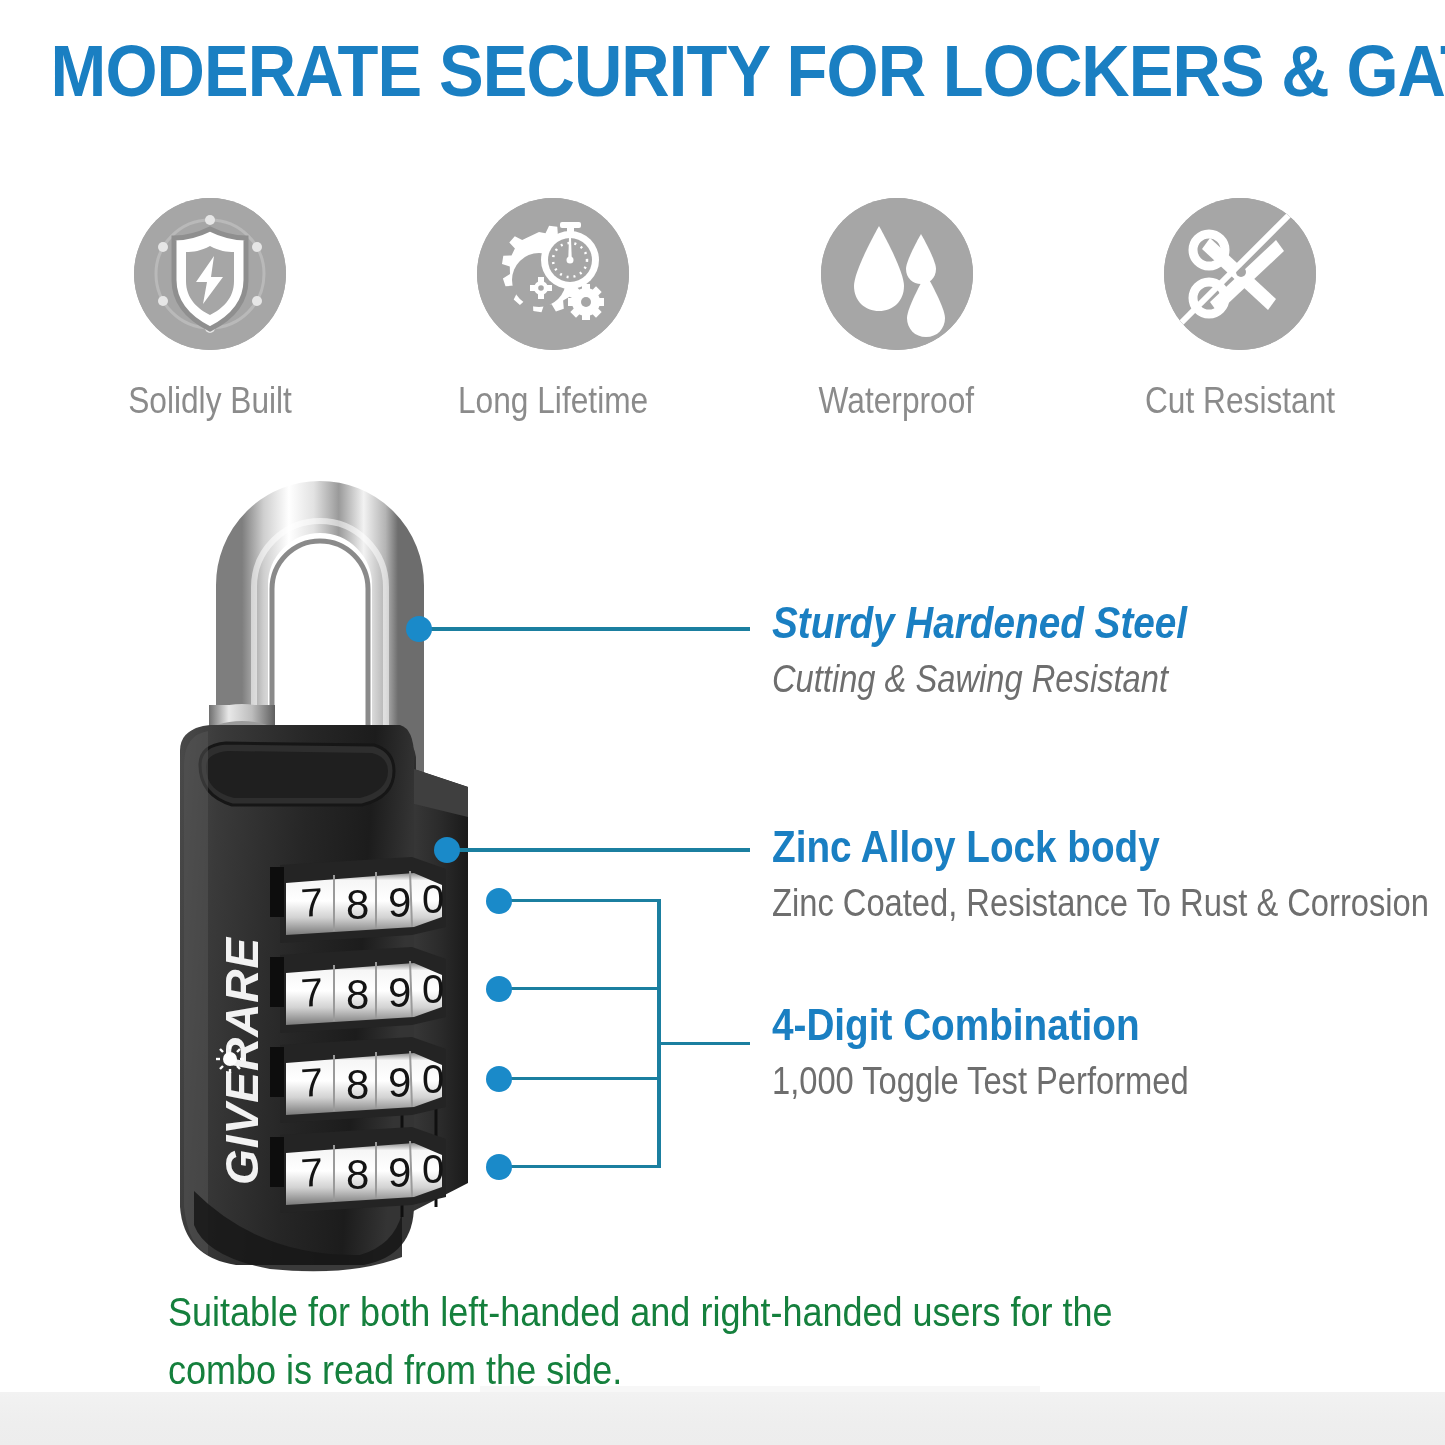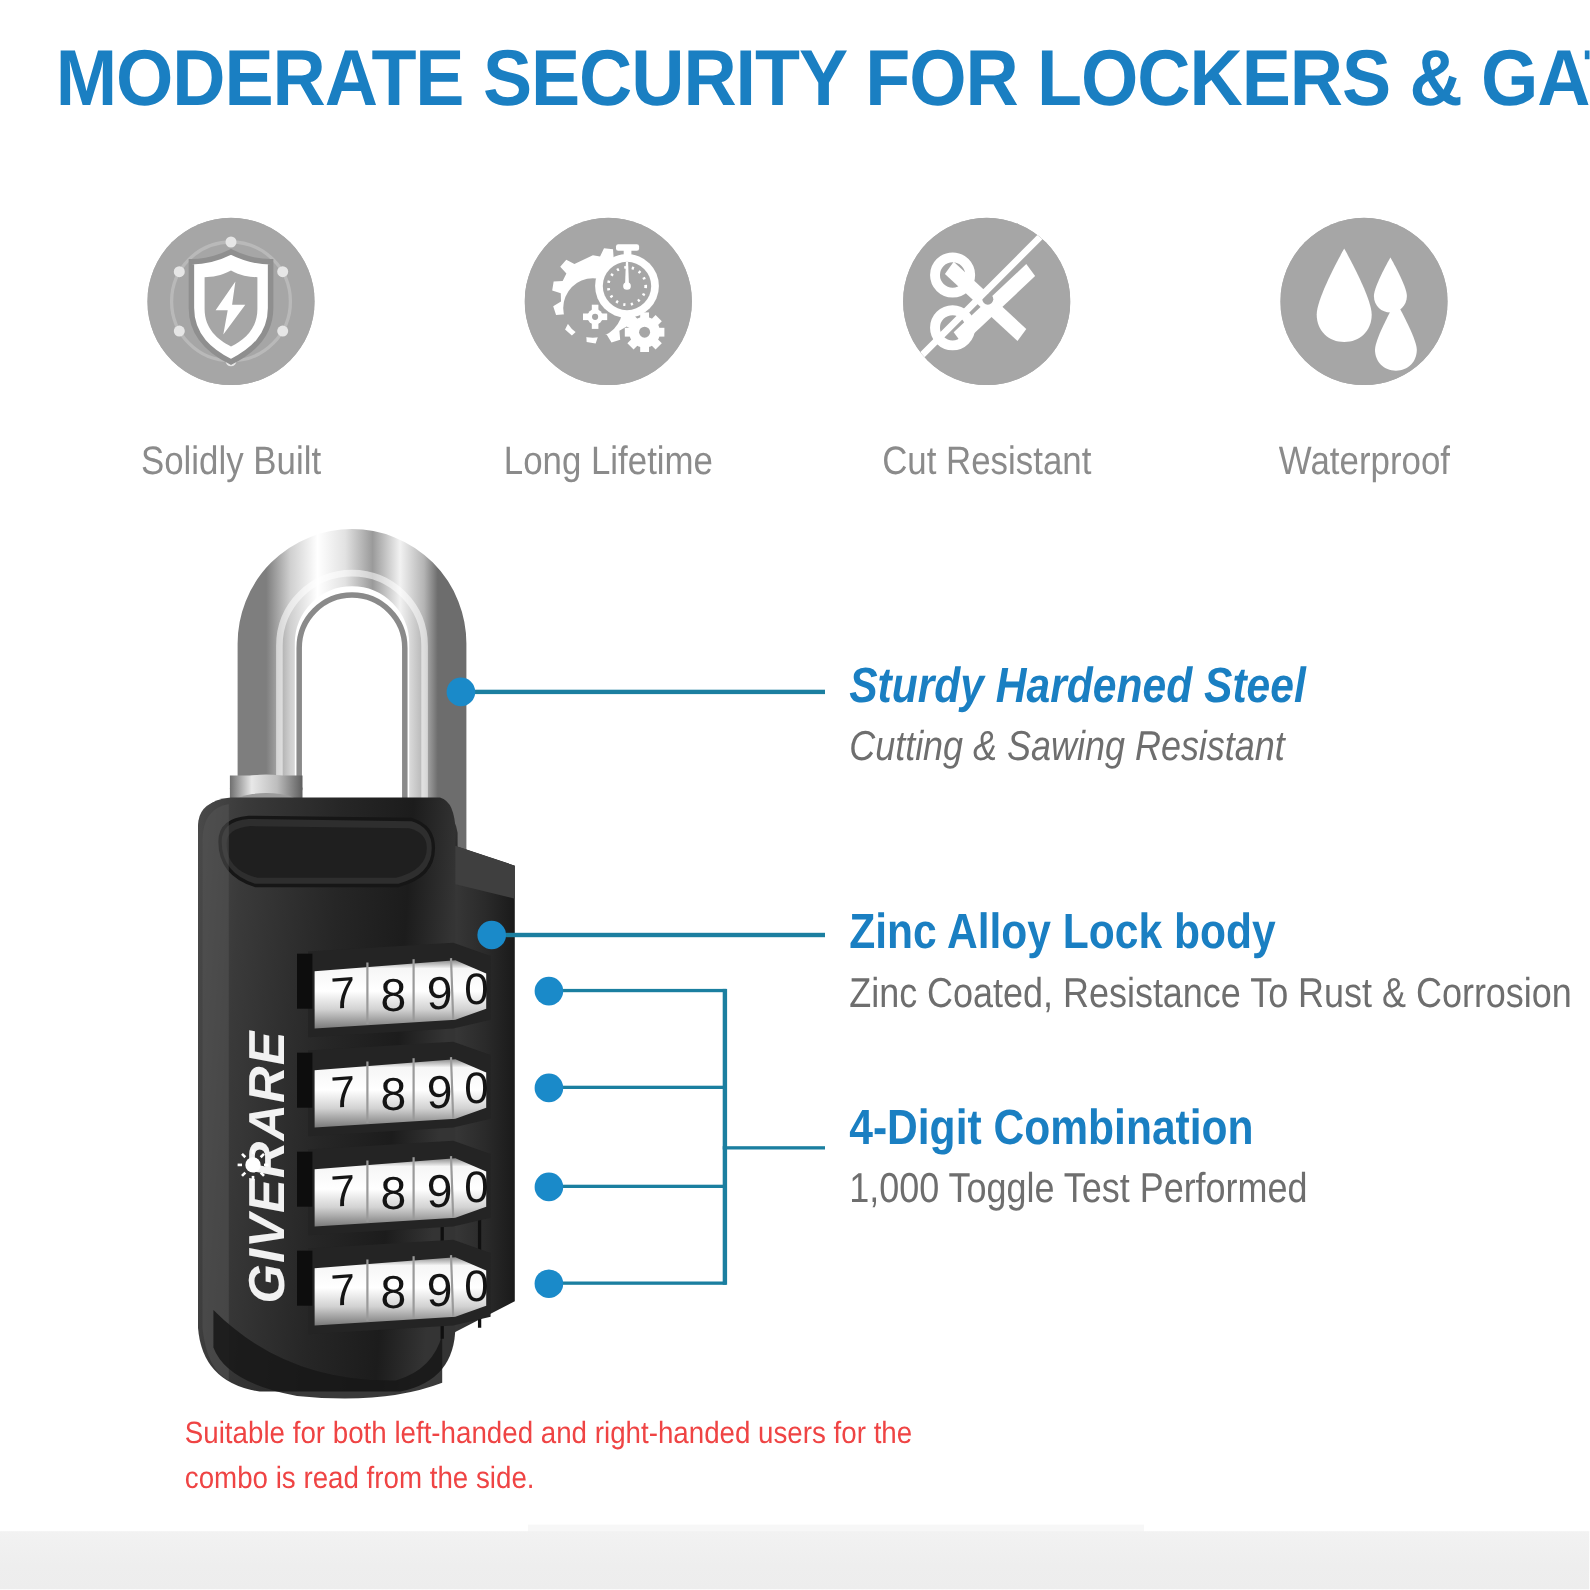--- a/index.html
+++ b/index.html
@@ -27,21 +27,21 @@
     white-space:nowrap;
     line-height:1.05;
   }
 
   
   .feature-row{
     position:absolute;left:60px;top:198px;width:1330px;height:250px;
     display:flex;justify-content:space-between;align-items:flex-start;
   }
   .feature{
-    width:300px;display:flex;flex-direction:column;align-items:center;gap:18px;
+    width:300px;display:flex;flex-direction:column;align-items:center;
   }
   .fcircle{
     width:152px;height:152px;border-radius:50%;
     background:#a6a6a6;
     display:flex;align-items:center;justify-content:center;
     position:relative;
   }
   .fcircle svg{display:block;}
   .flabel{
     margin-top:30px;
@@ -85,22 +85,22 @@
     transform:scaleX(0.86);
     transform-origin:0 50%;
     white-space:nowrap;
     line-height:1.15;
     margin-top:10px;
   }
 
   
   .caption{
     position:absolute;left:168px;top:1283px;width:1010px;
-    color:#ef4444;
-    font-size:28px;
+    color:#15803d;
+    font-size:40px;
     font-family:"Liberation Sans", sans-serif;
     line-height:1.45;
   }
   .caption .cl{display:block;transform:scaleX(0.9);transform-origin:0 50%;white-space:nowrap;}
 
   
   .bottom-band{
     position:absolute;left:0;top:1392px;width:1445px;height:53px;
     background:linear-gradient(180deg,#f2f2f2 0%,#eeeeee 60%,#ededed 100%);
   }
@@ -177,55 +177,55 @@
           <path d="M92 40 L94 40 L94.8 62 L91.2 62 Z" fill="#ffffff"></path>
           <circle cx="93" cy="62" r="3.5" fill="#ffffff"></circle>
         </svg>
       </div>
       <div class="flabel">Long Lifetime</div>
     </div>
 
     <div class="feature">
       <div class="fcircle">
         <svg width="152" height="152" viewBox="0 0 152 152">
+          <circle cx="76" cy="76" r="76" fill="#a6a6a6"></circle>
+
+          <path d="M58 28 C58 28 33 72 33 88 C33 103 44 113 58 113 C72 113 83 103 83 88 C83 72 58 28 58 28 Z" fill="#ffffff"></path>
+
+          <path d="M100 36 C100 36 85 62 85 71 C85 80 92 86 100 86 C108 86 115 80 115 71 C115 62 100 36 100 36 Z" fill="#ffffff"></path>
+
+          <path d="M105 76 C105 76 86 109 86 120 C86 131 94 139 105 139 C116 139 124 131 124 120 C124 109 105 76 105 76 Z" fill="#ffffff"></path>
+        </svg>
+      </div>
+      <div class="flabel">Waterproof</div>
+    </div>
+
+    <div class="feature">
+      <div class="fcircle">
+        <svg width="152" height="152" viewBox="0 0 152 152">
           <defs>
             <clipPath id="cutclip">
                 <circle cx="76" cy="76" r="76"></circle>
               </clipPath>
           </defs>
           <circle cx="76" cy="76" r="76" fill="#a6a6a6"></circle>
           <g clip-path="url(#cutclip)">
 
             <path d="M46 40 L112 101 L104 112 L38 51 Z" fill="#ffffff"></path>
             <path d="M112 42 L46 104 L54 115 L120 53 Z" fill="#ffffff"></path>
 
             <circle cx="45" cy="52" r="16" fill="none" stroke="#ffffff" stroke-width="9"></circle>
             <circle cx="45" cy="100" r="16" fill="none" stroke="#ffffff" stroke-width="9"></circle>
             <circle cx="77" cy="74" r="5" fill="#a6a6a6"></circle>
 
             <line x1="14" y1="128" x2="128" y2="14" stroke="#ffffff" stroke-width="6"></line>
           </g>
         </svg>
       </div>
       <div class="flabel">Cut Resistant</div>
-    </div>
-
-    <div class="feature">
-      <div class="fcircle">
-        <svg width="152" height="152" viewBox="0 0 152 152">
-          <circle cx="76" cy="76" r="76" fill="#a6a6a6"></circle>
-
-          <path d="M58 28 C58 28 33 72 33 88 C33 103 44 113 58 113 C72 113 83 103 83 88 C83 72 58 28 58 28 Z" fill="#ffffff"></path>
-
-          <path d="M100 36 C100 36 85 62 85 71 C85 80 92 86 100 86 C108 86 115 80 115 71 C115 62 100 36 100 36 Z" fill="#ffffff"></path>
-
-          <path d="M105 76 C105 76 86 109 86 120 C86 131 94 139 105 139 C116 139 124 131 124 120 C124 109 105 76 105 76 Z" fill="#ffffff"></path>
-        </svg>
-      </div>
-      <div class="flabel">Waterproof</div>
     </div>
   </div>
 
   <div class="lock">
     <svg width="360" height="830" viewBox="0 0 360 830">
       <defs>
         <linearGradient id="shgrad" x1="0" y1="0" x2="1" y2="0">
           <stop offset="0%" stop-color="#7e7e7e"></stop>
           <stop offset="14%" stop-color="#cfcfcf"></stop>
           <stop offset="30%" stop-color="#ffffff"></stop>

